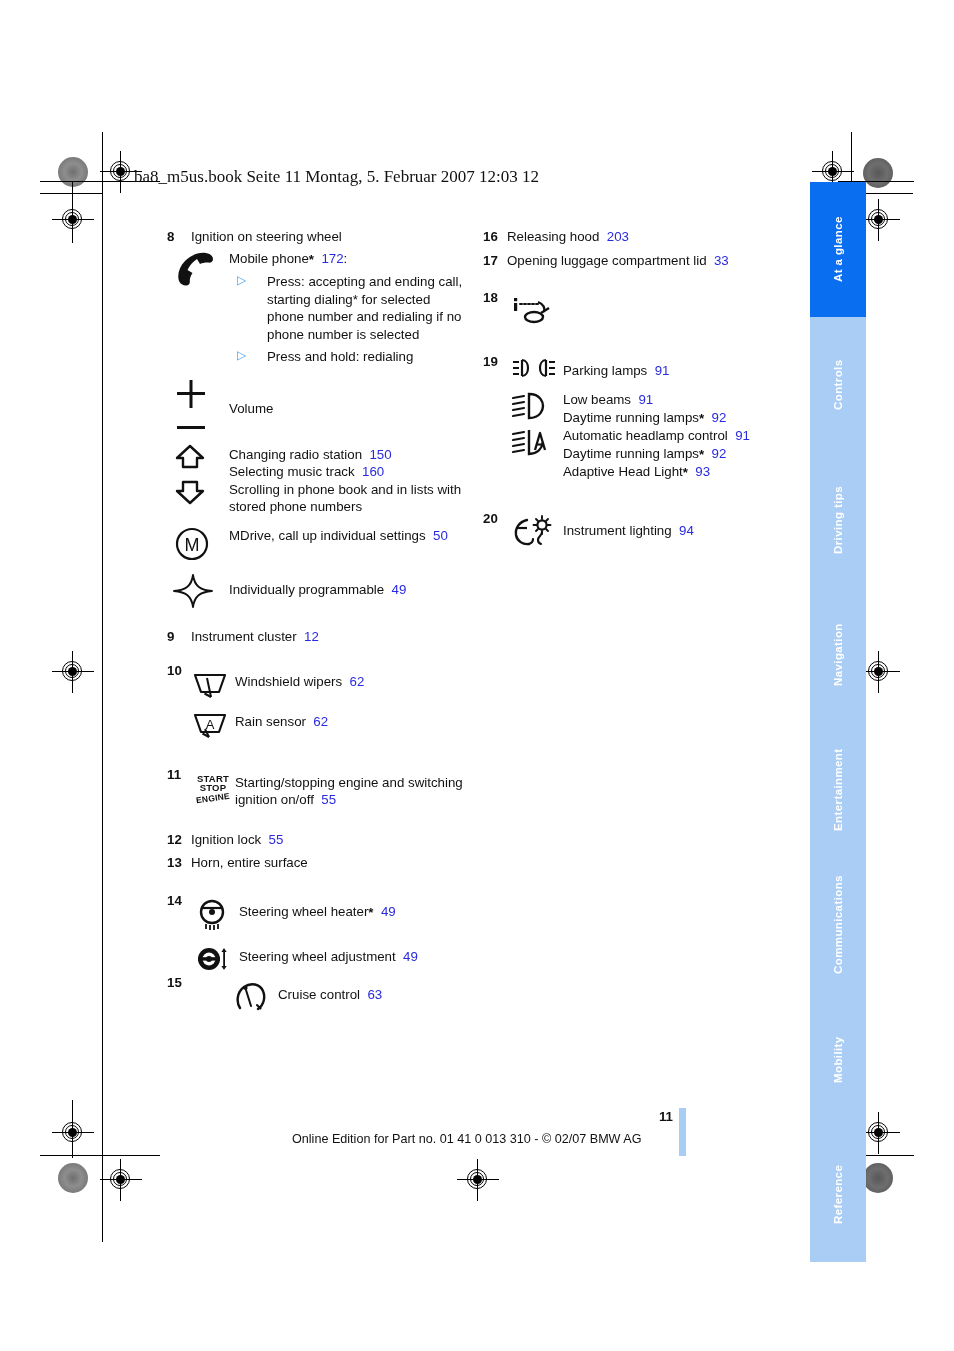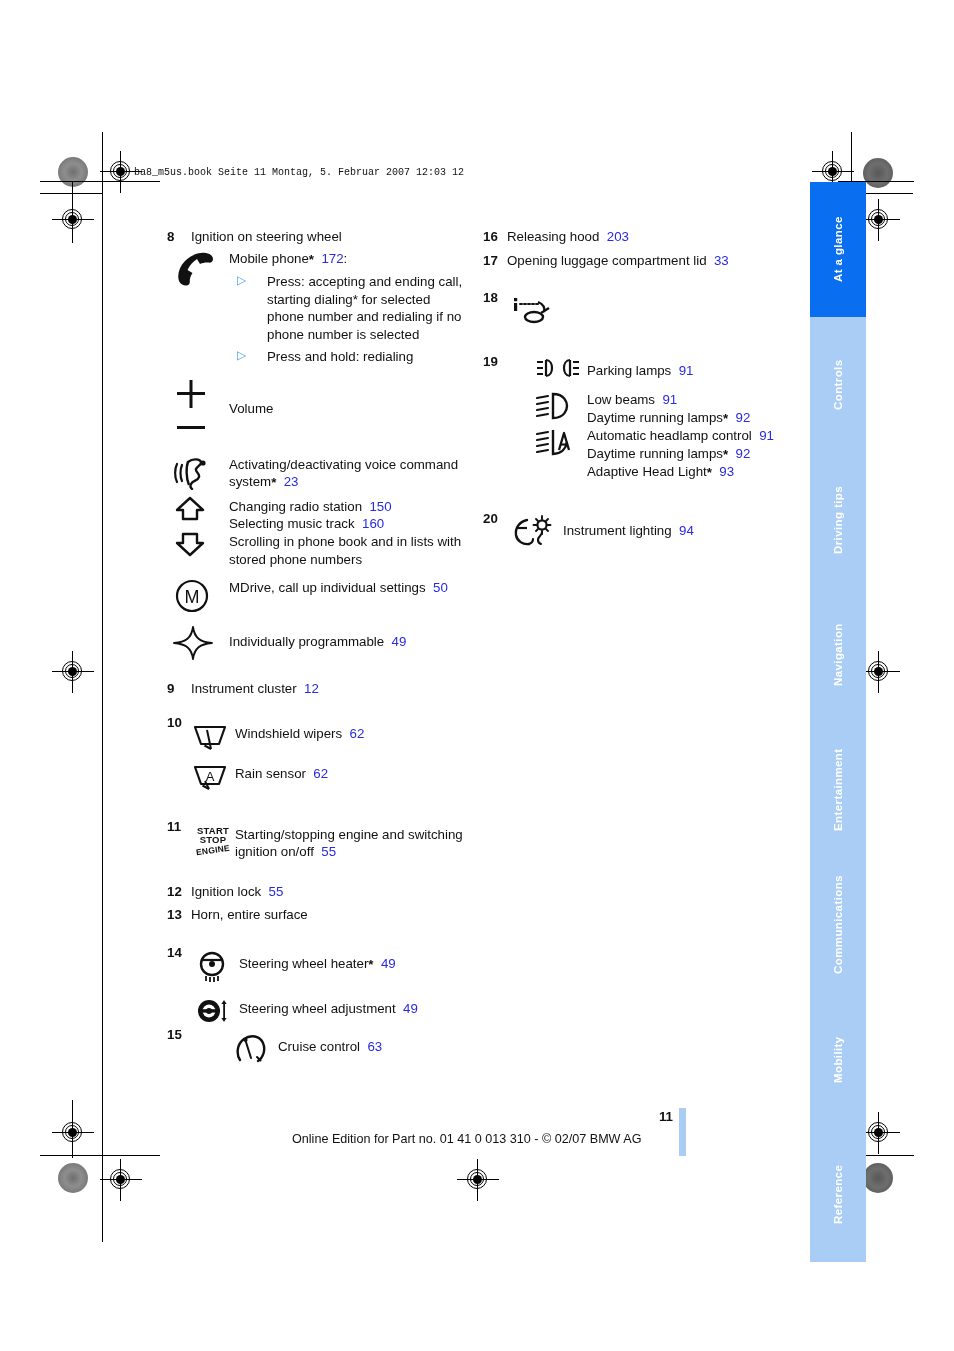--- a/index.html
+++ b/index.html
@@ -19,21 +19,21 @@
   .reg .ring2{position:absolute;left:9px;top:9px;width:14px;height:14px;border:1px solid #000;border-radius:50%;box-sizing:border-box;}
   .reg .dot{position:absolute;left:12px;top:12px;width:9px;height:9px;background:#000;border-radius:50%;}
   .reg .hb{position:absolute;left:-4px;top:16px;width:42px;height:1px;background:#000;}
   .reg .vb{position:absolute;left:16px;top:-4px;width:1px;height:42px;background:#000;}
   .dens{position:absolute;width:30px;height:30px;border-radius:50%;
         background:radial-gradient(circle,#555 0%,#7a7a7a 40%,#4d4d4d 100%);
         opacity:.85;}
   .dens.dark{background:radial-gradient(circle,#3a3a3a 0%,#555 45%,#333 100%);}
 
   
-  .slug{position:absolute;font-family:Liberation Mono, monospace;font-size:10px;color:#111;white-space:nowrap;}
+  .slug{position:absolute;font-family:Liberation Serif, serif;font-size:17px;color:#111;white-space:nowrap;}
 
   
   .tabs{position:absolute;left:810px;top:182px;width:56px;}
   .tab{width:56px;position:relative;}
   .tab .lbl{
     position:absolute;left:0;top:0;width:100%;height:100%;
     display:flex;align-items:center;justify-content:center;
     writing-mode:vertical-rl;transform:rotate(180deg);
     font-size:11.5px;font-weight:bold;letter-spacing:.4px;
     color:#ffffff;
@@ -240,36 +240,20 @@
           <rect x="4" y="46" width="28" height="3" fill="#111"></rect>
         </svg>
       </div>
       <div class="body" style="padding-top:20px;">
         <div>
           <span>Volume</span>
         </div>
       </div>
     </div>
 
-    <div class="icoblock" style="margin-top:16px;">
-      <div class="icowrap">
-        <svg width="40" height="34" viewBox="0 0 40 34" aria-hidden="true">
-          <path d="M4 8 C1.5 13 1.5 21 4 26" stroke="#111" stroke-width="2.2" fill="none" stroke-linecap="round"></path>
-          <path d="M9 9 C7 13.5 7 20.5 9 25" stroke="#111" stroke-width="2.2" fill="none" stroke-linecap="round"></path>
-          <path d="M15 6 C20 2 27 3 28 6 C29 9 24 10 23 13 C22 16 27 17 26 21 C25 25 20 24 18 28 C16.5 31 19 33 19 33" stroke="#111" stroke-width="2.4" fill="none" stroke-linecap="round"></path>
-          <path d="M15 6 C13 11 13 22 16 29" stroke="#111" stroke-width="2.4" fill="none"></path>
-          <circle cx="30" cy="7" r="2.6" fill="#111"></circle>
-        </svg>
-      </div>
-      <div class="body" style="padding-top:0px;">
-        <div>
-          <span>Activating/deactivating voice command system</span><span class="star">*</span>&nbsp; <span class="pg">23</span>
-        </div>
-      </div>
-    </div>
 
     <div class="icoblock" style="margin-top:4px;">
       <div class="icowrap" style="flex-direction:column;align-items:flex-start;">
         <svg width="38" height="26" viewBox="0 0 38 26" aria-hidden="true">
           <path d="M17 2 L30 14 L24 14 L24 23 L10 23 L10 14 L4 14 Z" fill="none" stroke="#111" stroke-width="2.4" stroke-linejoin="round"></path>
         </svg>
         <svg width="38" height="26" viewBox="0 0 38 26" aria-hidden="true" style="margin-top:10px;">
           <path d="M17 23 L30 11 L24 11 L24 2 L10 2 L10 11 L4 11 Z" fill="none" stroke="#111" stroke-width="2.4" stroke-linejoin="round"></path>
         </svg>
       </div>
@@ -457,21 +441,21 @@
               <path d="M9 9 L11 9 M13 9 L15 9 M17 9 L19 9 M21 9 L23 9 M25 9 L27 9" stroke="#111" stroke-width="2" stroke-linecap="round"></path>
               <path d="M27 7 C32 9 34 13 33 17" stroke="#111" stroke-width="2.2" fill="none"></path>
               <ellipse cx="23" cy="22" rx="9" ry="5" fill="none" stroke="#111" stroke-width="2.4"></ellipse>
               <path d="M30 18 L38 13" stroke="#111" stroke-width="2.4"></path>
             </svg>
           </div>
         </div>
       </div>
     </div>
 
-    <div class="row" style="margin-top:26px;gap:24px;">
+    <div class="row" style="margin-top:26px;">
       <div class="num">19</div>
       <div class="txt">
 
         <div class="icoblock" style="margin-top:4px;align-items:flex-end;">
           <div class="icowrap" style="flex:0 0 52px;width:52px;padding-left:4px;">
             <svg width="46" height="22" viewBox="0 0 46 22" aria-hidden="true">
               <path d="M2 5 L8 5 M2 11 L8 11 M2 17 L8 17" stroke="#111" stroke-width="2"></path>
               <path d="M11 3 L11 19" stroke="#111" stroke-width="2.2"></path>
               <path d="M11 3 C19 3 19 19 11 19" fill="none" stroke="#111" stroke-width="2.2"></path>
               <path d="M35 3 L35 19" stroke="#111" stroke-width="2.2"></path>

